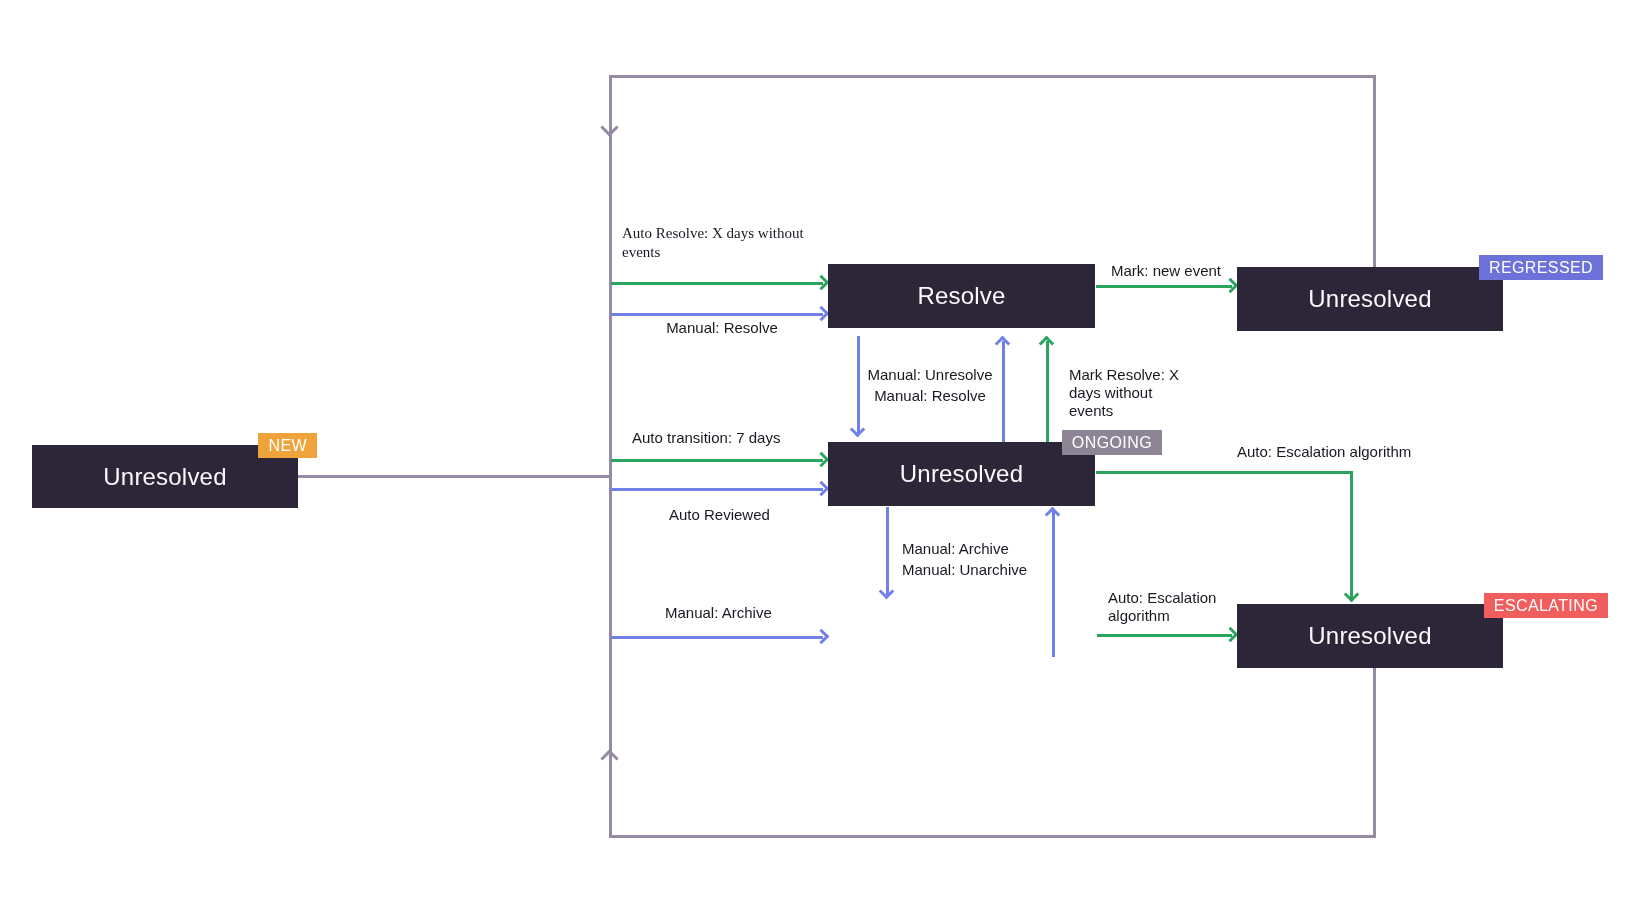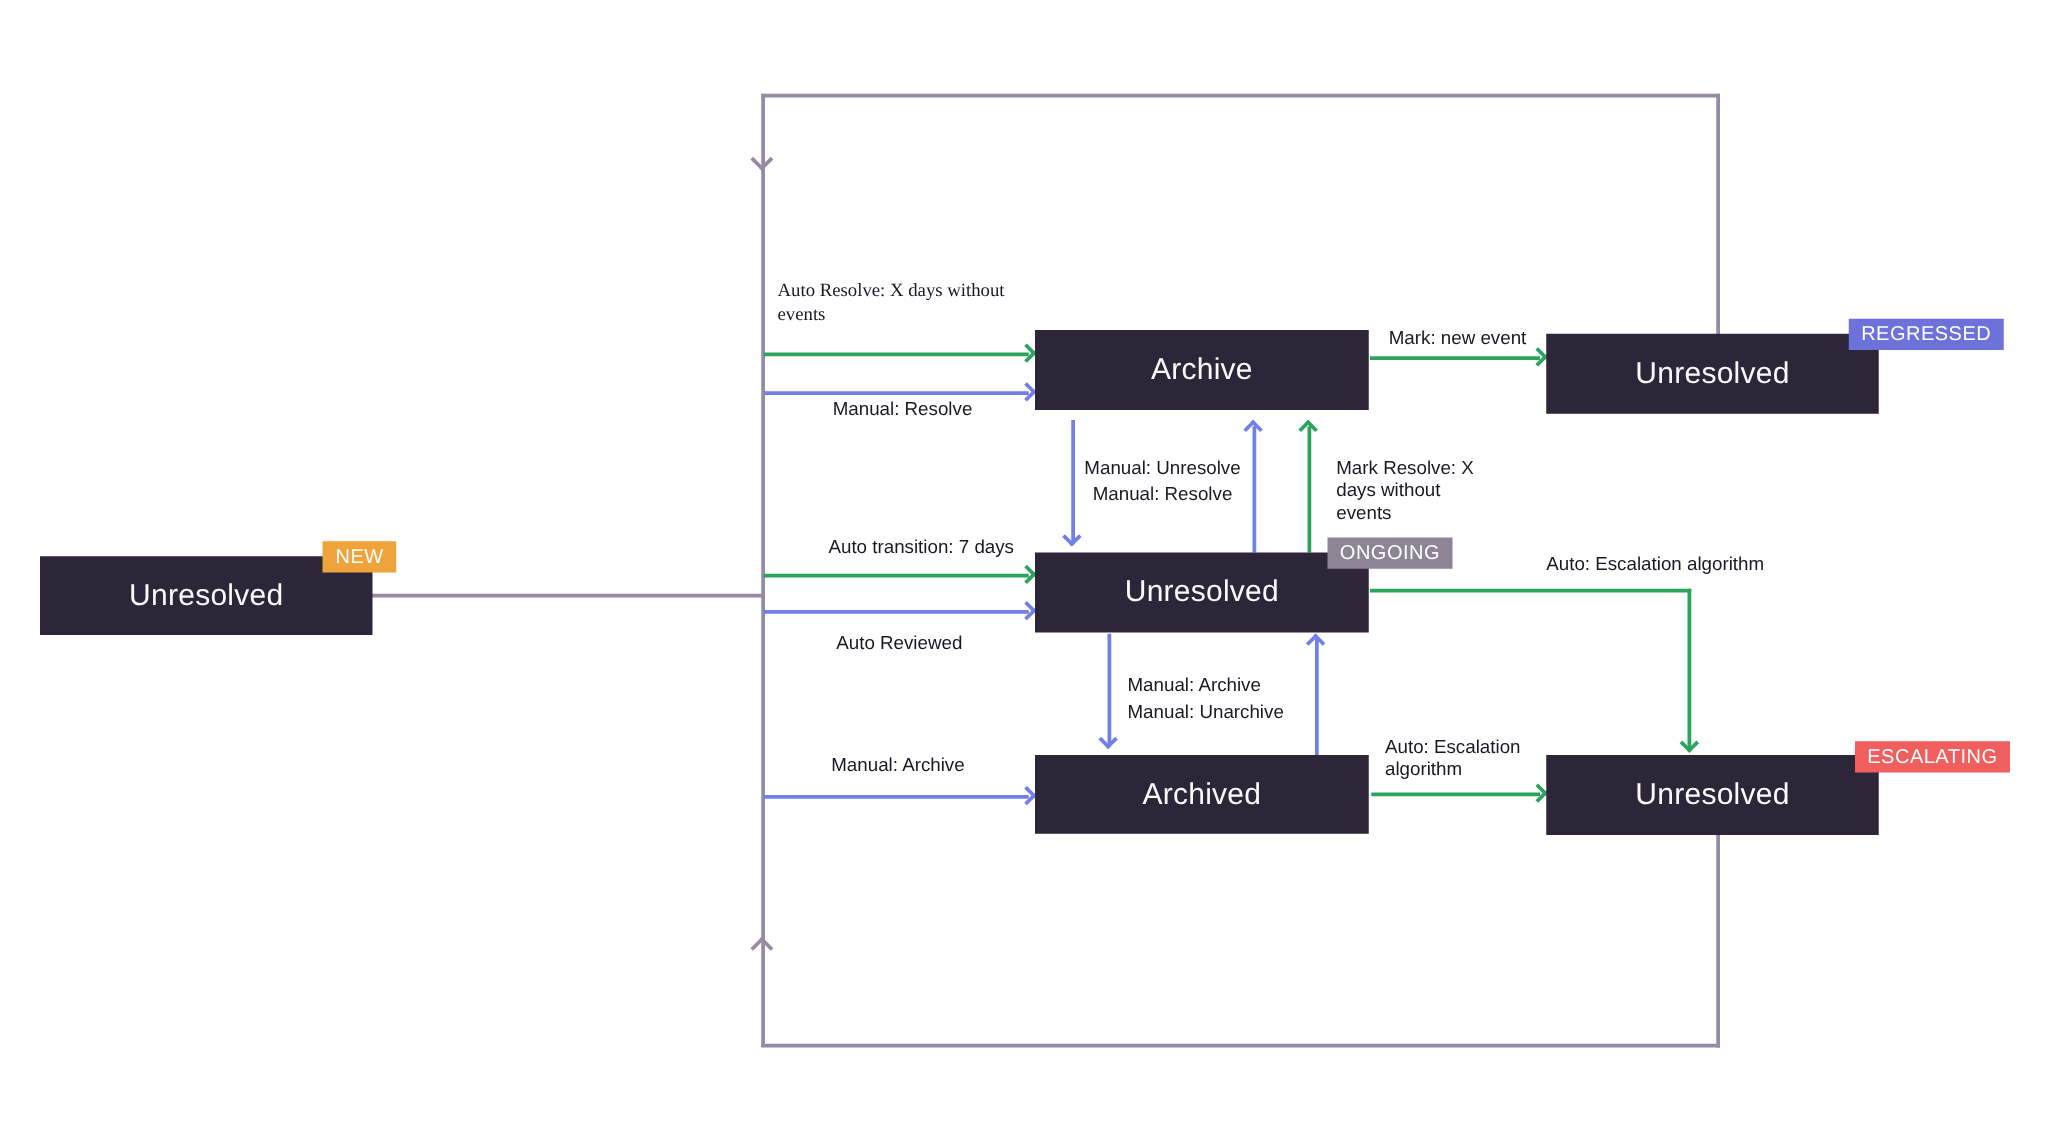--- a/index.html
+++ b/index.html
@@ -102,46 +102,43 @@
 
   <div class="elabel" style="left:622px;top:224px;width:240px;font-family:Liberation Serif, serif;">Auto Resolve: X days without
 events</div>
   <div class="elabel center" style="left:637px;top:318px;width:170px;">Manual: Resolve</div>
   <div class="elabel center lh21" style="left:830px;top:364px;width:200px;">Manual: Unresolve
 Manual: Resolve</div>
   <div class="elabel lh18" style="left:1069px;top:366px;width:140px;">Mark Resolve: X
 days without
 events</div>
   <div class="elabel center" style="left:1098px;top:261px;width:136px;">Mark: new event</div>
-  <div class="elabel" style="left:632px;top:428px;width:210px;text-align:center;">Auto transition: 7 days</div>
+  <div class="elabel" style="left:632px;top:428px;width:210px;">Auto transition: 7 days</div>
   <div class="elabel" style="left:669px;top:505px;width:160px;">Auto Reviewed</div>
   <div class="elabel" style="left:1237px;top:442px;width:210px;">Auto: Escalation algorithm</div>
   <div class="elabel lh21" style="left:902px;top:538px;width:190px;">Manual: Archive
 Manual: Unarchive</div>
   <div class="elabel" style="left:665px;top:603px;width:160px;">Manual: Archive</div>
   <div class="elabel lh18" style="left:1108px;top:589px;width:140px;">Auto: Escalation
 algorithm</div>
 
   <div class="node" style="left:32px;top:445px;width:266px;height:63px;">
     <span class="node-label">Unresolved</span>
     <span class="badge badge-new" style="right:-19px;top:-12px;">NEW</span>
   </div>
 
   <div class="node" style="left:828px;top:264px;width:267px;height:64px;">
-    <span class="node-label">Archive</span>
+    <span class="node-label">Resolve</span>
   </div>
 
   <div class="node" style="left:828px;top:442px;width:267px;height:64px;">
     <span class="node-label">Unresolved</span>
     <span class="badge badge-ongoing" style="right:-67px;top:-12px;">ONGOING</span>
   </div>
 
-  <div class="node" style="left:828px;top:604px;width:267px;height:63px;">
-    <span class="node-label">Archived</span>
-  </div>
 
   <div class="node" style="left:1237px;top:267px;width:266px;height:64px;">
     <span class="node-label">Unresolved</span>
     <span class="badge badge-regressed" style="right:-100px;top:-12px;">REGRESSED</span>
   </div>
 
   <div class="node" style="left:1237px;top:604px;width:266px;height:64px;">
     <span class="node-label">Unresolved</span>
     <span class="badge badge-escalating" style="right:-105px;top:-11px;margin-left:32px;">ESCALATING</span>
   </div>

